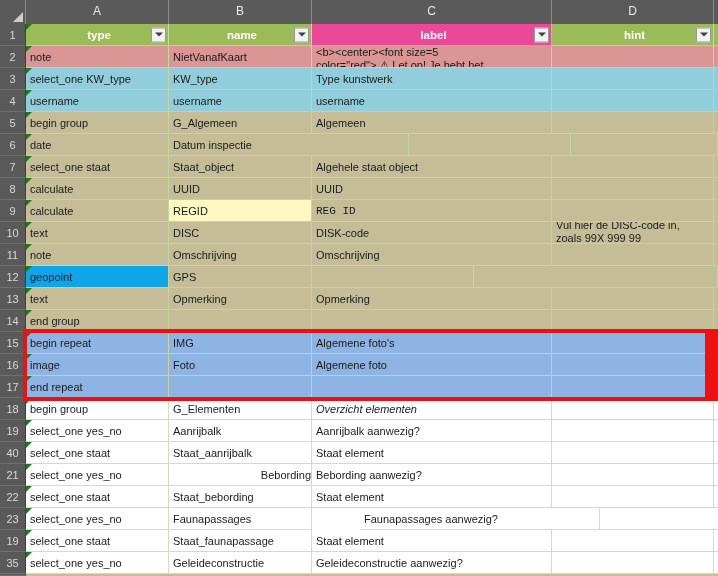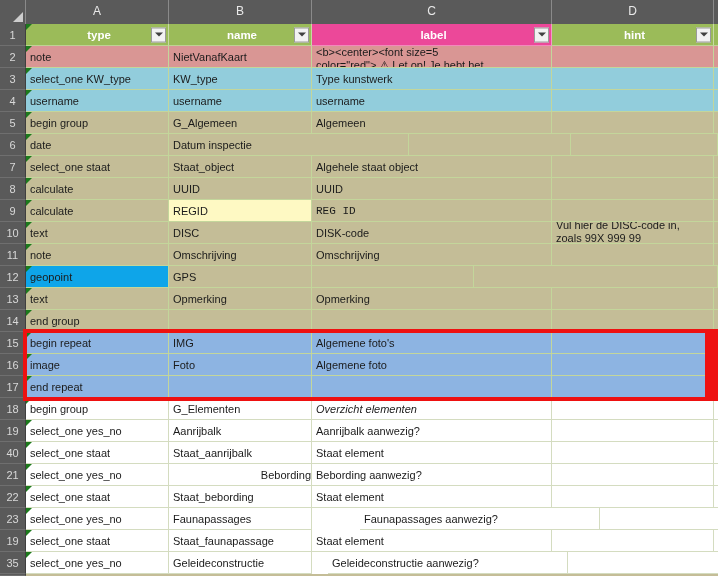--- a/index.html
+++ b/index.html
@@ -486,21 +486,21 @@
     </div>
     <div class="row">
       <div class="rownum">35</div>
       <div class="cell cA plain" style="background: rgb(255, 255, 255);">
         <div class="note-tri" style="border-top-color: rgb(28, 122, 28);"></div>
         <div>select_one yes_no</div>
       </div>
       <div class="cell cB plain" style="background: rgb(255, 255, 255); text-align: center;">
         <div>Geleideconstructie</div>
       </div>
-      <div class="cell cC plain" style="background: rgb(255, 255, 255); margin-left: 16px;">
+      <div class="cell cC plain" style="background: rgb(255, 255, 255);">
         <div>Geleideconstructie aanwezig?</div>
       </div>
       <div class="cell cD plain" style="background: rgb(255, 255, 255);">
         <div></div>
       </div>
       <div class="cell cE plain" style="background: rgb(255, 255, 255);"></div>
     </div>
     <div class="row partial">
       <div class="rownum"></div>
       <div class="cell cA" style="background: rgb(196, 189, 151);"></div>

